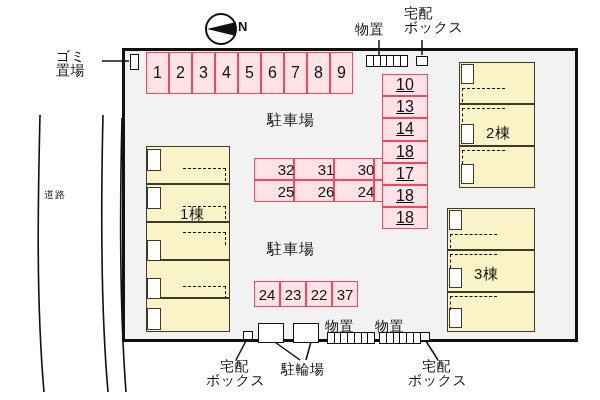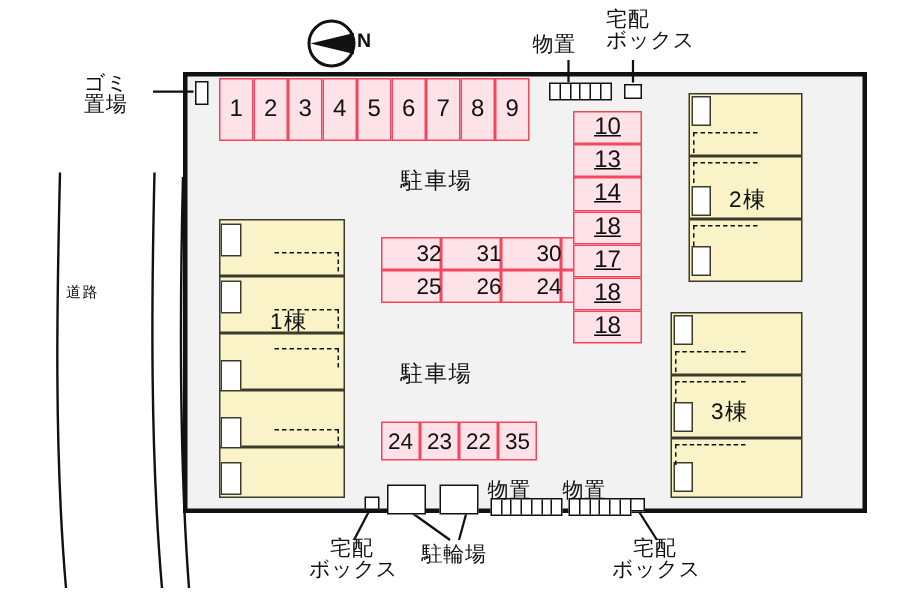--- a/index.html
+++ b/index.html
@@ -225,21 +225,21 @@
         <div class="stall small">28</div>
       </div>
   </div>
 
   <div class="abs parking-caption" style="left:267px; top:240px;">駐車場</div>
 
   <div class="abs stall-row row-low">
       <div class="stall small">24</div>
       <div class="stall small">23</div>
       <div class="stall small">22</div>
-      <div class="stall small">35</div>
+      <div class="stall small">37</div>
     </div>
 
   <div class="abs stall-col col-right">
       <div class="stall">10</div>
       <div class="stall">13</div>
       <div class="stall">14</div>
       <div class="stall">18</div>
       <div class="stall">17</div>
       <div class="stall">18</div>
       <div class="stall">18</div>

